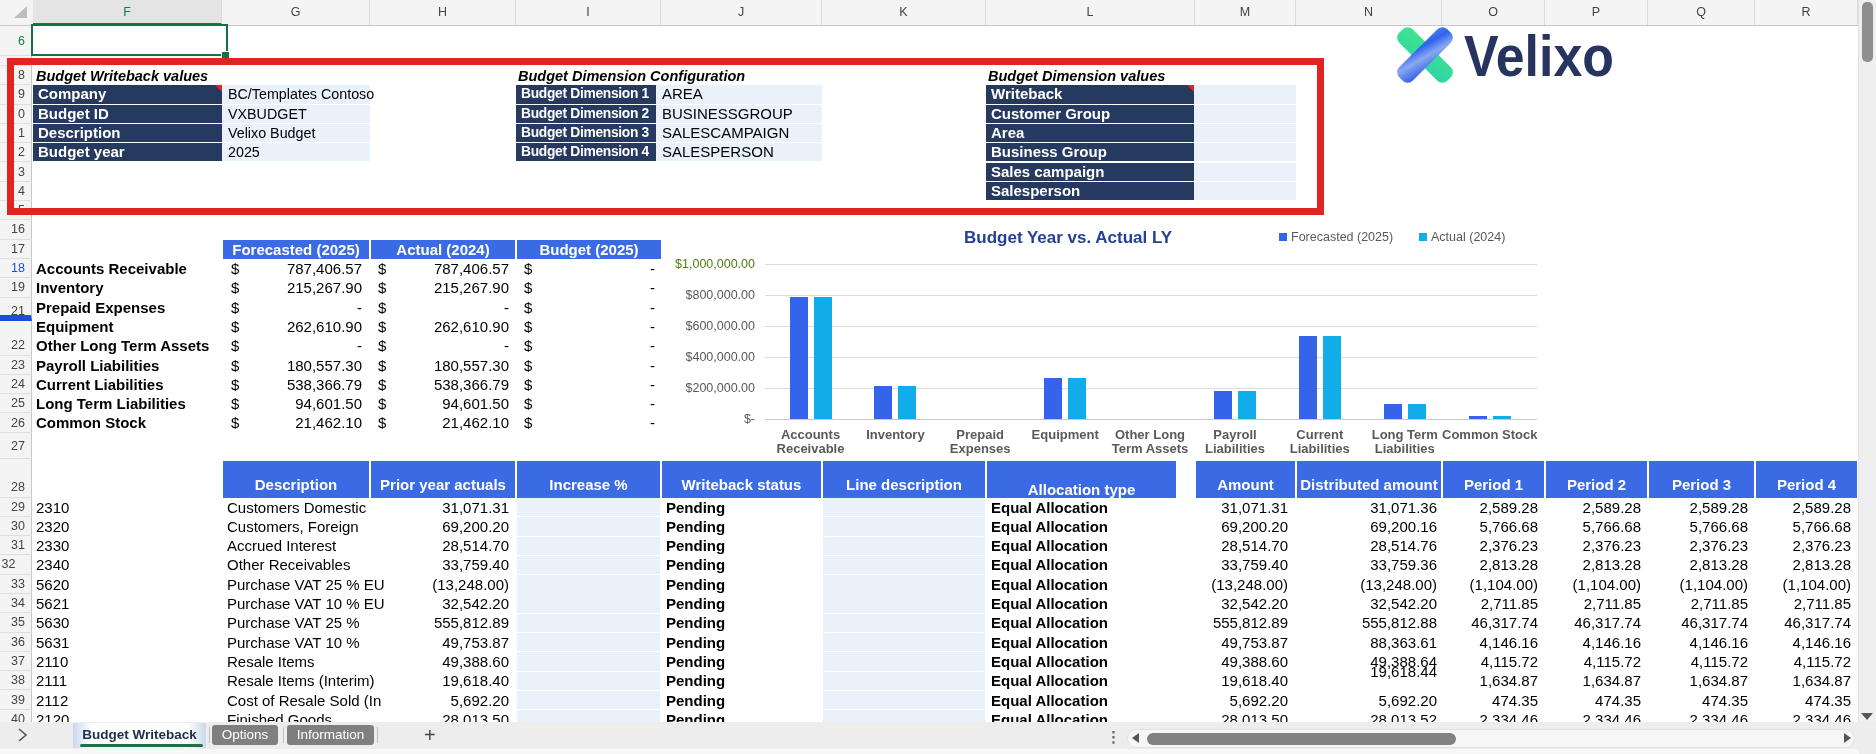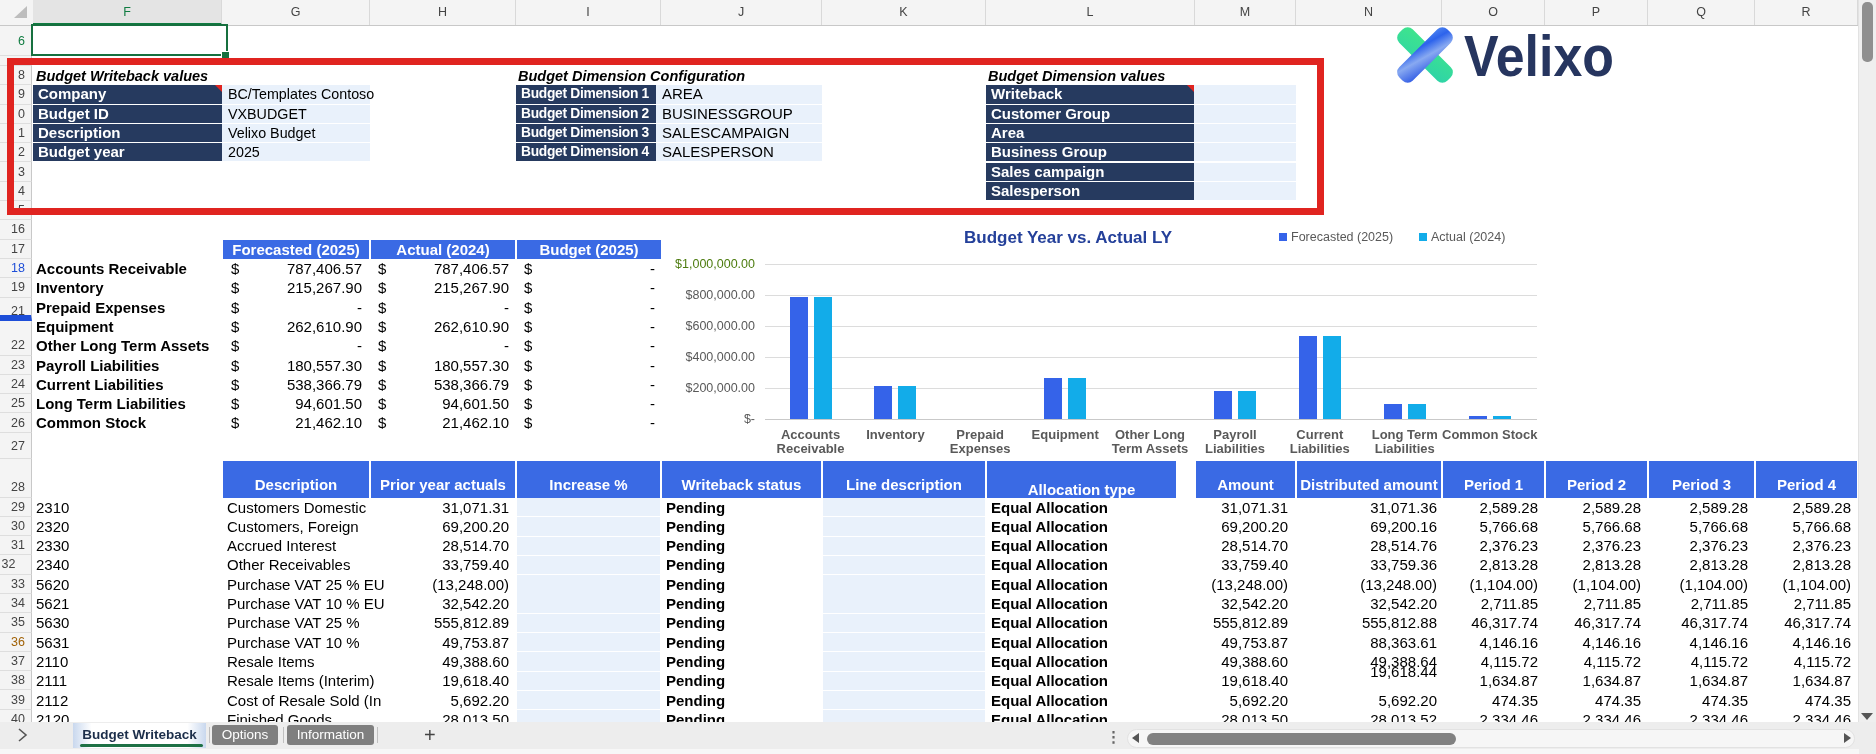--- a/index.html
+++ b/index.html
@@ -56,21 +56,21 @@
 <div class="hd" style="left:0;top:413.5px;width:32px;height:19.3px;line-height:19.3px;border-bottom:1px solid #dedede;border-right:1px solid #c8c8c8;text-align:right;padding-right:6px;color:#444444;overflow:hidden">26</div>
 <div class="hd" style="left:0;top:432.8px;width:32px;height:26.2px;line-height:26.2px;border-bottom:1px solid #dedede;border-right:1px solid #c8c8c8;text-align:right;padding-right:6px;color:#444444;overflow:hidden">27</div>
 <div class="hd" style="left:0;top:459.0px;width:32px;height:38.5px;line-height:56.0px;border-bottom:1px solid #dedede;border-right:1px solid #c8c8c8;text-align:right;padding-right:6px;color:#444444;overflow:hidden">28</div>
 <div class="hd" style="left:0;top:497.5px;width:32px;height:19.3px;line-height:19.3px;border-bottom:1px solid #dedede;border-right:1px solid #c8c8c8;text-align:right;padding-right:6px;color:#444444;overflow:hidden">29</div>
 <div class="hd" style="left:0;top:516.8px;width:32px;height:19.3px;line-height:19.3px;border-bottom:1px solid #dedede;border-right:1px solid #c8c8c8;text-align:right;padding-right:6px;color:#444444;overflow:hidden">30</div>
 <div class="hd" style="left:0;top:536.1px;width:32px;height:19.3px;line-height:19.3px;border-bottom:1px solid #dedede;border-right:1px solid #c8c8c8;text-align:right;padding-right:6px;color:#444444;overflow:hidden">31</div>
 <div class="hd" style="left:0;top:555.4px;width:32px;height:19.3px;line-height:19.3px;border-bottom:1px solid #dedede;border-right:1px solid #c8c8c8;text-align:center;padding-right:14px;color:#444444;overflow:hidden">32</div>
 <div class="hd" style="left:0;top:574.7px;width:32px;height:19.3px;line-height:19.3px;border-bottom:1px solid #dedede;border-right:1px solid #c8c8c8;text-align:right;padding-right:6px;color:#444444;overflow:hidden">33</div>
 <div class="hd" style="left:0;top:594.0px;width:32px;height:19.3px;line-height:19.3px;border-bottom:1px solid #dedede;border-right:1px solid #c8c8c8;text-align:right;padding-right:6px;color:#444444;overflow:hidden">34</div>
 <div class="hd" style="left:0;top:613.3px;width:32px;height:19.3px;line-height:19.3px;border-bottom:1px solid #dedede;border-right:1px solid #c8c8c8;text-align:right;padding-right:6px;color:#444444;overflow:hidden">35</div>
-<div class="hd" style="left:0;top:632.6px;width:32px;height:19.3px;line-height:19.3px;border-bottom:1px solid #dedede;border-right:1px solid #c8c8c8;text-align:right;padding-right:6px;color:#a16207;overflow:hidden">36</div>
+<div class="hd" style="left:0;top:632.6px;width:32px;height:19.3px;line-height:19.3px;border-bottom:1px solid #dedede;border-right:1px solid #c8c8c8;text-align:right;padding-right:6px;color:#404040;overflow:hidden">36</div>
 <div class="hd" style="left:0;top:651.9px;width:32px;height:19.3px;line-height:19.3px;border-bottom:1px solid #dedede;border-right:1px solid #c8c8c8;text-align:right;padding-right:6px;color:#444444;overflow:hidden">37</div>
 <div class="hd" style="left:0;top:671.2px;width:32px;height:19.3px;line-height:19.3px;border-bottom:1px solid #dedede;border-right:1px solid #c8c8c8;text-align:right;padding-right:6px;color:#444444;overflow:hidden">38</div>
 <div class="hd" style="left:0;top:690.5px;width:32px;height:19.3px;line-height:19.3px;border-bottom:1px solid #dedede;border-right:1px solid #c8c8c8;text-align:right;padding-right:6px;color:#444444;overflow:hidden">39</div>
 <div class="hd" style="left:0;top:709.8px;width:32px;height:19.3px;line-height:19.3px;border-bottom:1px solid #dedede;border-right:1px solid #c8c8c8;text-align:right;padding-right:6px;color:#444444;overflow:hidden">40</div>
 <div class="ab" style="left:31px;top:24px;width:193px;height:28px;border:2px solid #16703f"></div>
 <div class="ab" style="left:221px;top:51px;width:7px;height:7px;background:#16703f;border:1px solid #fff"></div>
 <svg class="ab" style="left:1396px;top:26px" width="58" height="58" viewBox="0 0 58 58">
 <defs>
 <linearGradient id="gg" x1="0" y1="0" x2="1" y2="1">
 <stop offset="0" stop-color="#3fe58c"></stop>

